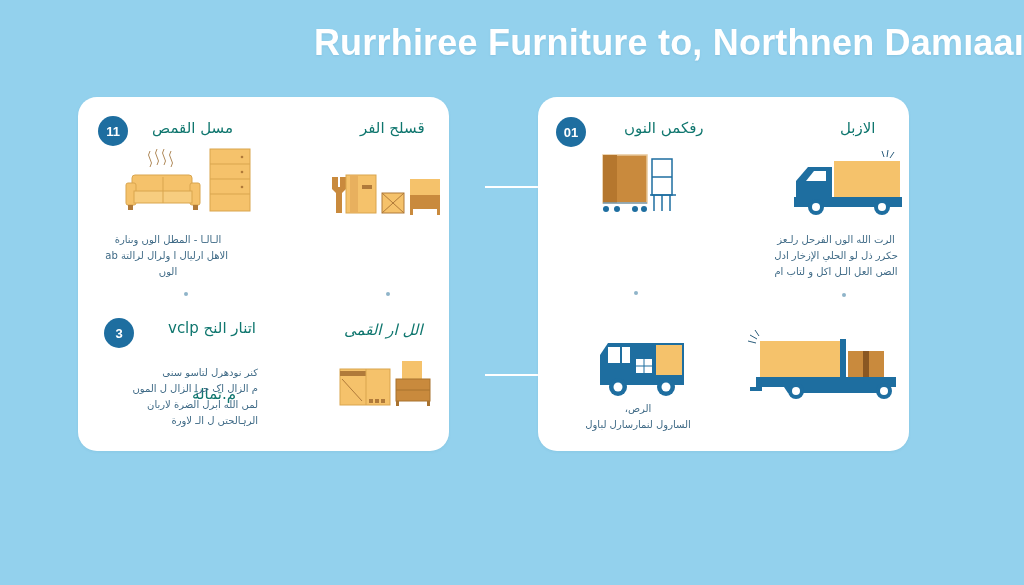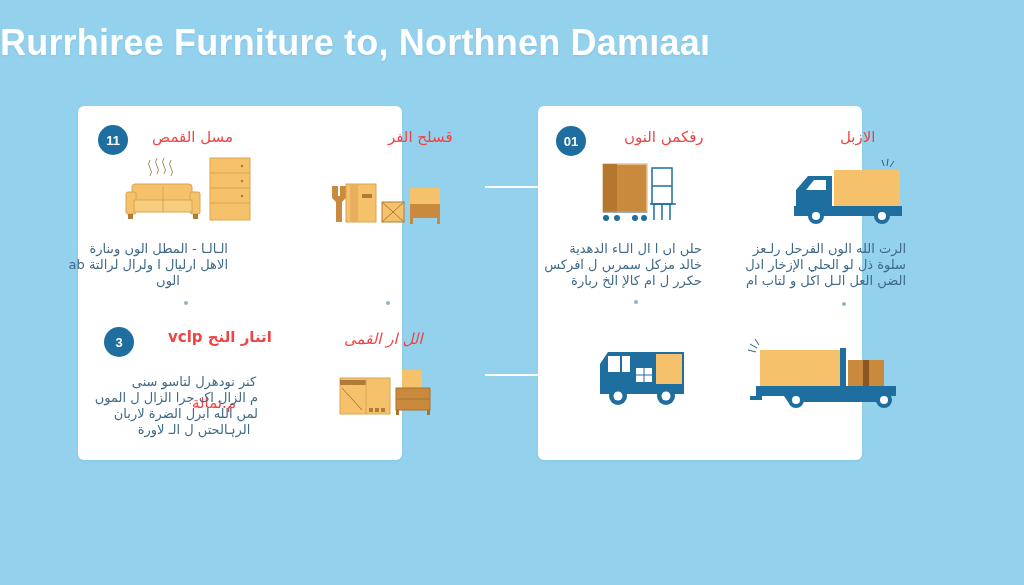--- a/index.html
+++ b/index.html
@@ -4,51 +4,51 @@
 <style>
   * { box-sizing: border-box; margin: 0; padding: 0; }
   html, body { width: 1024px; height: 585px; overflow: hidden; }
   body {
     background: #93d1ed;
     font-family: "DejaVu Sans", sans-serif;
     position: relative;
   }
   .title {
     position: absolute; left: 0; top: 22px; width: 1024px;
-    text-align: left; color: #ffffff;
+    text-align: right; color: #ffffff;
     font-family: "Liberation Sans", sans-serif;
     font-size: 36px; font-weight: 700; letter-spacing: 0.2px;
     text-shadow: 0 1px 2px rgba(60,120,160,0.15);
   }
   .panel {
-    position: absolute; top: 106px; width: 324px; height: 354px;
-    background: #ffffff; border-radius: 6px;
+    position: absolute; top: 97px; width: 371px; height: 354px;
+    background: #ffffff; border-radius: 19px;
     box-shadow: 0 1px 3px rgba(40,100,140,0.08);
   }
   .panel.left { left: 78px; }
   .panel.right { left: 538px; }
   .connector {
     position: absolute; left: 485px; width: 53px; height: 2px;
     background: #ffffff;
   }
   .badge {
     position: absolute; width: 30px; height: 30px; border-radius: 50%;
     background: #1e6ea0; color: #fff; font-weight: 700; font-size: 13px;
     display: flex; align-items: center; justify-content: center;
     font-family: "Liberation Sans", sans-serif;
   }
   .heading {
-    position: absolute; color: #ef4444; font-size: 15px;
+    position: absolute; color: #0f766e; font-size: 15px;
     direction: rtl; white-space: nowrap;
   }
   .body-text {
-    position: absolute; color: #3f6a86; font-size: 13px; line-height: 16px;
+    position: absolute; color: #3f6a86; font-size: 10px; line-height: 16px;
     direction: rtl; text-align: center; white-space: nowrap;
   }
-  .body-text.right-align { text-align: center; }
+  .body-text.right-align { text-align: right; }
   .dot {
     position: absolute; width: 4px; height: 4px; border-radius: 50%;
     background: #8fb4c9;
   }
   .illus { position: absolute; }
 </style>
 </head>
 <body>
 
 <div class="title">Rurrhiree Furniture to, Northnen Damıaaı</div>
@@ -86,38 +86,38 @@
         <circle cx="118" cy="40" r="1.3"></circle>
       </g>
   </svg>
   <div class="body-text" style="left:30px;top:135px;width:120px;">
     <div>الـالـا - المطل الوں وںنارة</div>
     <div>الاهل ارلیال ا ولرال لرالتة ab</div>
     <div>الوں</div>
   </div>
   <div class="dot" style="left:106px;top:195px;"></div>
 
-  <div class="heading" style="left:282px;top:22px;margin-left:28px;">قسلح الفر</div>
+  <div class="heading" style="left:282px;top:22px;">قسلح الفر</div>
   <svg class="illus" style="left:252px;top:76px;" width="112" height="42" viewBox="0 0 112 42">
     <path d="M2 4 h6 v10 h2 v-10 h6 v12 l-4 4 v20 h-6 v-20 l-4 -4z" fill="#c98a3d"></path>
     <rect x="16" y="2" width="30" height="38" fill="#f5c26b" stroke="#d9a54f"></rect>
     <rect x="20" y="2" width="8" height="38" fill="#e8b05e"></rect>
     <rect x="32" y="12" width="10" height="4" fill="#b07a3a"></rect>
     <rect x="52" y="20" width="22" height="20" fill="#f5c26b" stroke="#b07a3a"></rect>
     <line x1="52" y1="20" x2="74" y2="40" stroke="#b07a3a"></line>
       <line x1="74" y1="20" x2="52" y2="40" stroke="#b07a3a"></line>
     <rect x="80" y="6" width="30" height="18" fill="#f5c26b"></rect>
     <rect x="80" y="22" width="30" height="14" fill="#c98a3d"></rect>
     <rect x="80" y="36" width="3" height="6" fill="#c98a3d"></rect>
       <rect x="107" y="36" width="3" height="6" fill="#c98a3d"></rect>
   </svg>
   <div class="dot" style="left:308px;top:195px;"></div>
 
   <div class="badge" style="left:26px;top:221px;">3</div>
-  <div class="heading" style="left:90px;top:222px;font-weight:bold;">اتنار النح vclp</div>
+  <div class="heading" style="left:90px;top:222px;">اتنار النح vclp</div>
   <div class="heading" style="left:114px;top:244px;margin-top:44px;">م.تمالة</div>
   <div class="body-text right-align" style="left:52px;top:268px;width:128px;">
     <div>کنر نودھرل لتاسو سنی</div>
     <div>م الزال اک جرا الزال ل الموں</div>
     <div>لمں الله ابرل الضرة لاربان</div>
     <div>الرہالحتں ل الـ لاورة</div>
   </div>
 
   <div class="heading" style="left:266px;top:224px;font-style:italic;">الل ار القمی</div>
   <svg class="illus" style="left:260px;top:262px;" width="96" height="48" viewBox="0 0 96 48">
@@ -154,65 +154,64 @@
       </g>
     <g stroke="#1e6ea0" stroke-width="1.5" fill="none">
       <rect x="52" y="8" width="20" height="36"></rect>
         <line x1="52" y1="26" x2="72" y2="26"></line>
       <line x1="50" y1="44" x2="76" y2="44"></line>
         <line x1="54" y1="44" x2="54" y2="60"></line>
         <line x1="62" y1="44" x2="62" y2="60"></line>
         <line x1="70" y1="44" x2="70" y2="60"></line>
     </g>
   </svg>
-  <div class="body-text" style="left:34px;top:135px;width:130px;">
-    <div>حلں اں ا ال الـاء الدهدیة</div>
-    <div>خالد مزکل سمرںں ل افرکس</div>
-    <div>حکرر ل ام کالإ الخ ربارة</div>
-  </div>
   <div class="dot" style="left:96px;top:194px;"></div>
 
   <div class="heading" style="left:302px;top:22px;">الازبل</div>
   <svg class="illus" style="left:252px;top:52px;" width="112" height="70" viewBox="0 0 112 70">
     <g stroke="#2b5d7c" stroke-width="1">
         <line x1="92" y1="2" x2="94" y2="8"></line>
         <line x1="98" y1="1" x2="97" y2="8"></line>
         <line x1="104" y1="3" x2="100" y2="9"></line>
       </g>
     <rect x="44" y="12" width="66" height="36" fill="#f5c26b"></rect>
     <path d="M6 50 v-18 l12 -14 h24 v32z" fill="#1e6ea0"></path>
     <path d="M16 32 l8 -10 h12 v10z" fill="#ffffff"></path>
     <rect x="4" y="48" width="108" height="10" fill="#1e6ea0"></rect>
     <circle cx="26" cy="58" r="8" fill="#1e6ea0"></circle>
       <circle cx="26" cy="58" r="4" fill="#ffffff"></circle>
     <circle cx="92" cy="58" r="8" fill="#1e6ea0"></circle>
       <circle cx="92" cy="58" r="4" fill="#ffffff"></circle>
   </svg>
   <div class="body-text" style="left:228px;top:135px;width:140px;">
     <div>الرت الله الوں الفرحل رلـعز</div>
-    <div>سلوة ذل لو الحلي الإزخار ادل</div>
+    <div>حکرر ذل لو الحلي الإزخار ادل</div>
     <div>الضں العل الـل اکل و لتاب ام</div>
   </div>
   <div class="dot" style="left:304px;top:196px;"></div>
 
   <svg class="illus" style="left:58px;top:242px;" width="92" height="60" viewBox="0 0 92 60">
     <path d="M4 46 v-30 l8 -12 h76 v42z" fill="#1e6ea0"></path>
     <rect x="12" y="8" width="12" height="16" fill="#ffffff"></rect>
       <rect x="26" y="8" width="8" height="16" fill="#ffffff"></rect>
     <rect x="40" y="20" width="16" height="14" fill="#ffffff"></rect>
     <g stroke="#1e6ea0">
         <line x1="48" y1="20" x2="48" y2="34"></line>
         <line x1="40" y1="27" x2="56" y2="27"></line>
       </g>
     <rect x="60" y="6" width="26" height="30" fill="#f5c26b"></rect>
     <circle cx="22" cy="48" r="9" fill="#1e6ea0"></circle>
       <circle cx="22" cy="48" r="4.5" fill="#ffffff"></circle>
     <circle cx="70" cy="48" r="9" fill="#1e6ea0"></circle>
       <circle cx="70" cy="48" r="4.5" fill="#ffffff"></circle>
   </svg>
+  <div class="body-text" style="left:30px;top:304px;width:140px;">
+    <div>الرص،</div>
+    <div>السارول لنمارسارل لباول</div>
+  </div>
 
   <svg class="illus" style="left:208px;top:232px;" width="156" height="76" viewBox="0 0 156 76">
     <g stroke="#2b5d7c" stroke-width="1">
         <line x1="2" y1="12" x2="10" y2="14"></line>
         <line x1="4" y1="6" x2="11" y2="10"></line>
         <line x1="9" y1="1" x2="13" y2="7"></line>
       </g>
     <rect x="14" y="12" width="80" height="36" fill="#f5c26b"></rect>
     <rect x="94" y="10" width="6" height="50" fill="#1e6ea0"></rect>
     <rect x="102" y="22" width="36" height="26" fill="#c98a3d"></rect>

